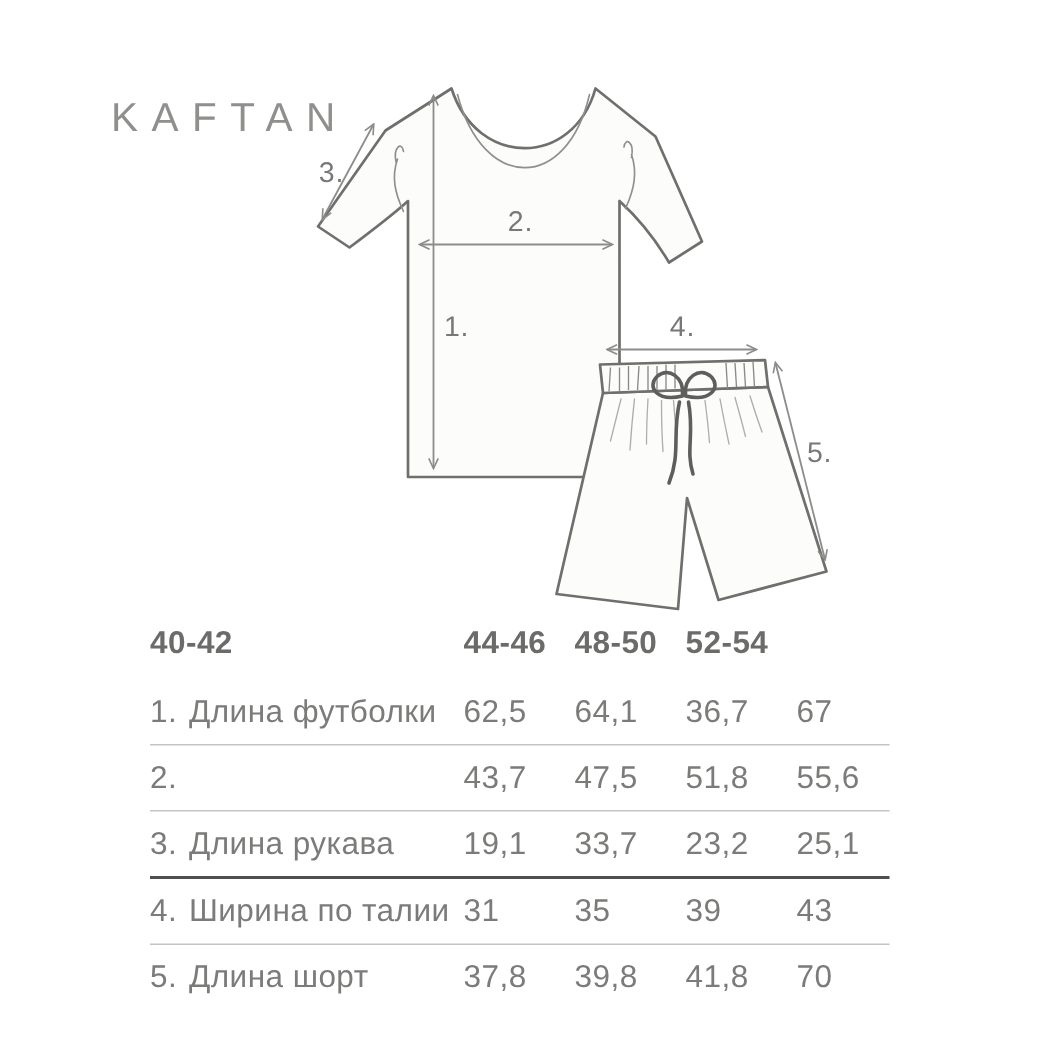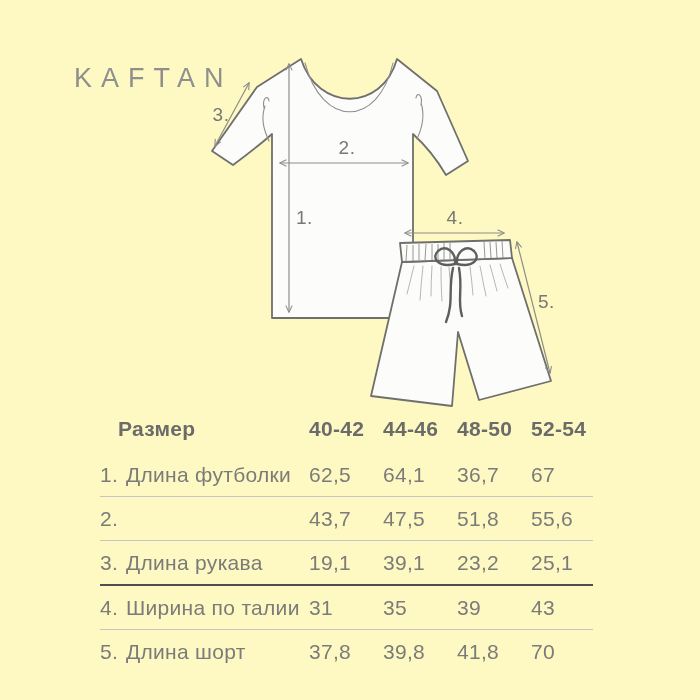--- a/index.html
+++ b/index.html
@@ -4,21 +4,21 @@
 <style>
   html,body{margin:0;padding:0;}
   body{
     width:700px;height:700px;
     background:#e5e5e3;
     font-family:"Liberation Sans","DejaVu Sans",sans-serif;
     -webkit-font-smoothing:antialiased;
   }
   .canvas{
     position:relative;width:700px;height:700px;
-    background:#fef9c3;overflow:hidden;
+    background:#ffffff;overflow:hidden;
   }
   .logo{
     position:absolute;left:74px;top:63px;
     font-size:27px;font-weight:300;letter-spacing:9px;
     color:#8f8f8d;white-space:nowrap;
   }
   svg.diagram{position:absolute;left:0;top:0;}
   .outline{fill:#fcfcfb;stroke:#6f6f6d;stroke-width:1.8;stroke-linejoin:round;}
   .seam{fill:none;stroke:#8f8f8d;stroke-width:1.1;stroke-linecap:round;}
   .gather{fill:none;stroke:#8a8a88;stroke-width:0.9;}
@@ -125,21 +125,20 @@
       <text class="mlabel" x="455" y="224" text-anchor="middle">4.</text>
 
       <path class="mline" d="M517,242 L550,373" marker-start="url(#arr)" marker-end="url(#arr)"></path>
       <text class="mlabel" x="538" y="308">5.</text>
     </g>
   </svg>
 
   <div class="size-table">
 
     <div class="t-row head">
-      <div class="cell-label">Размер</div>
       <div class="cell-val">40-42</div>
       <div class="cell-val">44-46</div>
       <div class="cell-val">48-50</div>
       <div class="cell-val">52-54</div>
     </div>
 
     <div class="t-row">
       <div class="cell-label">
         <span class="row-num">1.</span>
         <span>Длина футболки</span>
@@ -159,21 +158,21 @@
       <div class="cell-val">51,8</div>
       <div class="cell-val">55,6</div>
     </div>
 
     <div class="t-row section-end">
       <div class="cell-label">
         <span class="row-num">3.</span>
         <span>Длина рукава</span>
       </div>
       <div class="cell-val">19,1</div>
-      <div class="cell-val">39,1</div>
+      <div class="cell-val">33,7</div>
       <div class="cell-val">23,2</div>
       <div class="cell-val">25,1</div>
     </div>
 
     <div class="t-row">
       <div class="cell-label">
         <span class="row-num">4.</span>
         <span>Ширина по талии</span>
       </div>
       <div class="cell-val">31</div>

